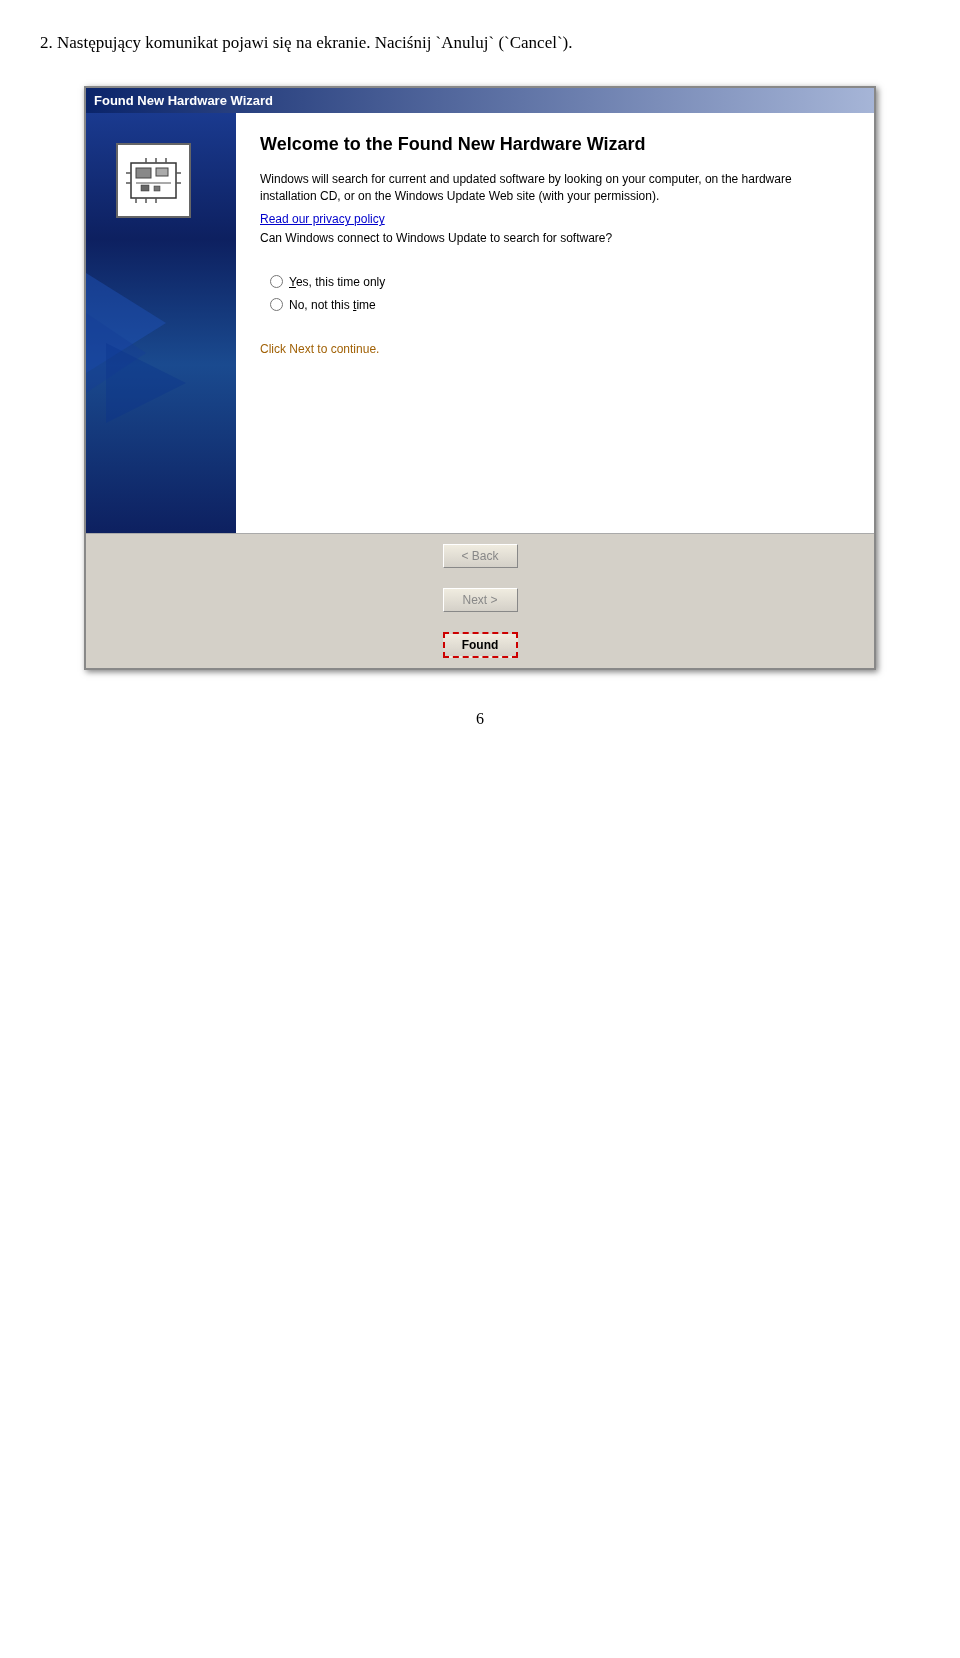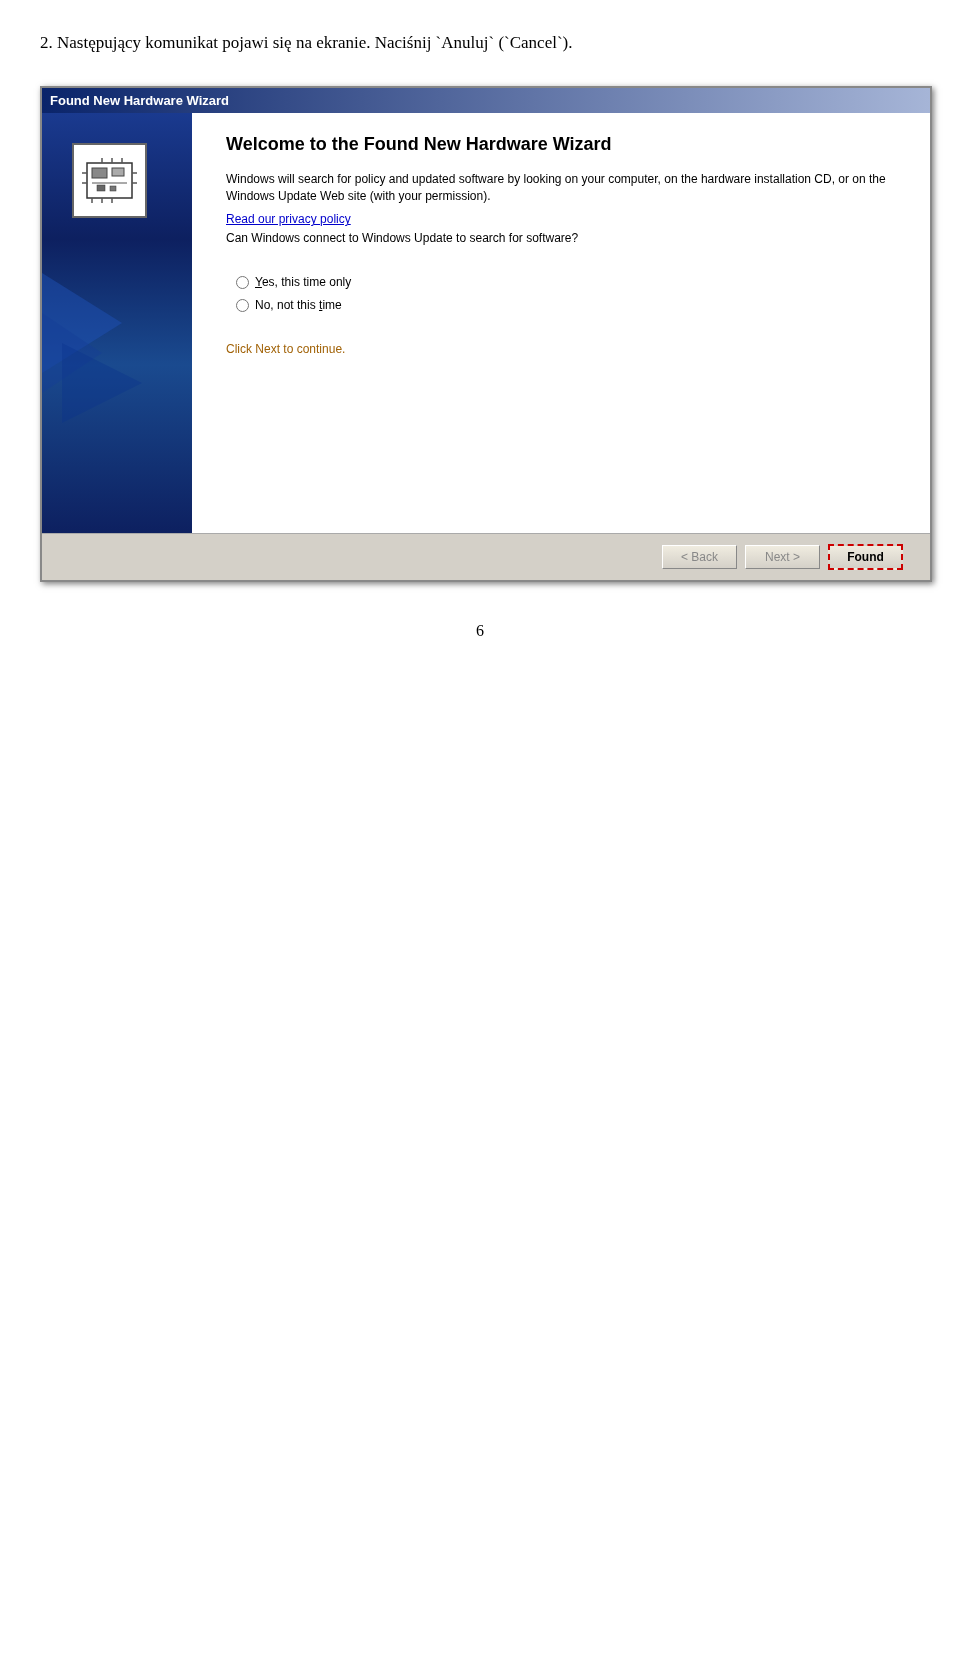--- a/index.html
+++ b/index.html
@@ -15,21 +15,21 @@
 
     .page-text {
       font-size: 17px;
       margin-bottom: 30px;
       line-height: 1.5;
     }
 
     
     .dialog-wrapper {
       border: 2px solid #888;
-      width: 892px;
+      width: 792px;
       margin: 0 auto;
       background: #d4d0c8;
       box-shadow: 2px 2px 6px rgba(0,0,0,0.5);
     }
 
     .dialog-titlebar {
       background: linear-gradient(to right, #0a246a, #a6b5d7);
       padding: 5px 8px;
       display: flex;
       align-items: center;
@@ -72,21 +72,21 @@
     }
 
     .wizard-icon-inner {
       width: 55px;
       height: 55px;
     }
 
     
     .dialog-right-panel {
       flex: 1;
-      padding: 20px 34px;
+      padding: 20px 24px;
       background: #ffffff;
     }
 
     .wizard-title {
       font-family: Arial, sans-serif;
       font-size: 18px;
       font-weight: bold;
       color: #000;
       margin-bottom: 15px;
       line-height: 1.3;
@@ -118,21 +118,20 @@
       line-height: 1.4;
     }
 
     .radio-group {
       margin-bottom: 20px;
       padding-left: 10px;
     }
 
     .radio-option {
       display: flex;
-      align-items: center;
       margin-bottom: 8px;
       font-family: Arial, sans-serif;
       font-size: 12px;
       margin-top: 9px;
     }
 
     .radio-option input[type="radio"] {
       margin-right: 6px;
       width: 13px;
       height: 13px;
@@ -150,26 +149,27 @@
     .click-next-text {
       font-family: Arial, sans-serif;
       font-size: 12px;
       color: #a16207;
       margin-top: 30px;
     }
 
     
     .dialog-button-bar {
       background: #d4d0c8;
-      padding: 10px 27px;
+      padding: 10px 15px;
       display: flex;
       justify-content: flex-end;
       align-items: center;
-      gap: 8px;
+      gap: 20px;
       border-top: 1px solid #aaa;
+      flex-direction: column;
     }
 
     .win-button {
       font-family: Arial, sans-serif;
       font-size: 12px;
       min-width: 75px;
       padding: 4px 12px;
       background: linear-gradient(to bottom, #f0ece0, #d4d0c8);
       border: 1px solid #888;
       border-top-color: #fff;
@@ -245,21 +245,21 @@
 
       <svg class="left-deco" viewBox="0 0 140 220" xmlns="http://www.w3.org/2000/svg">
         <polygon points="0,40 80,90 0,140" fill="rgba(30,80,180,0.5)"></polygon>
         <polygon points="0,80 60,120 0,160" fill="rgba(20,60,150,0.4)"></polygon>
         <polygon points="20,110 100,150 20,190" fill="rgba(10,50,140,0.35)"></polygon>
       </svg>
     </div>
 
     <div class="dialog-right-panel">
       <div class="wizard-title">Welcome to the Found New Hardware Wizard</div>
-      <div class="wizard-desc">Windows will search for policy and updated software by looking on your computer, on the hardware installation CD, or on the Windows Update Web site (with your permission).</div>
+      <div class="wizard-desc">Windows will search for current and updated software by looking on your computer, on the hardware installation CD, or on the Windows Update Web site (with your permission).</div>
       <a class="privacy-link">Read our privacy policy</a>
       <div class="question-text">Can Windows connect to Windows Update to search for software?</div>
 
       <div class="radio-group">
 
         <label class="radio-option">
           <input type="radio" name="windows-update" style="">
           <span class="radio-label">
             <u>Y</u>es, this time only
           </span>

